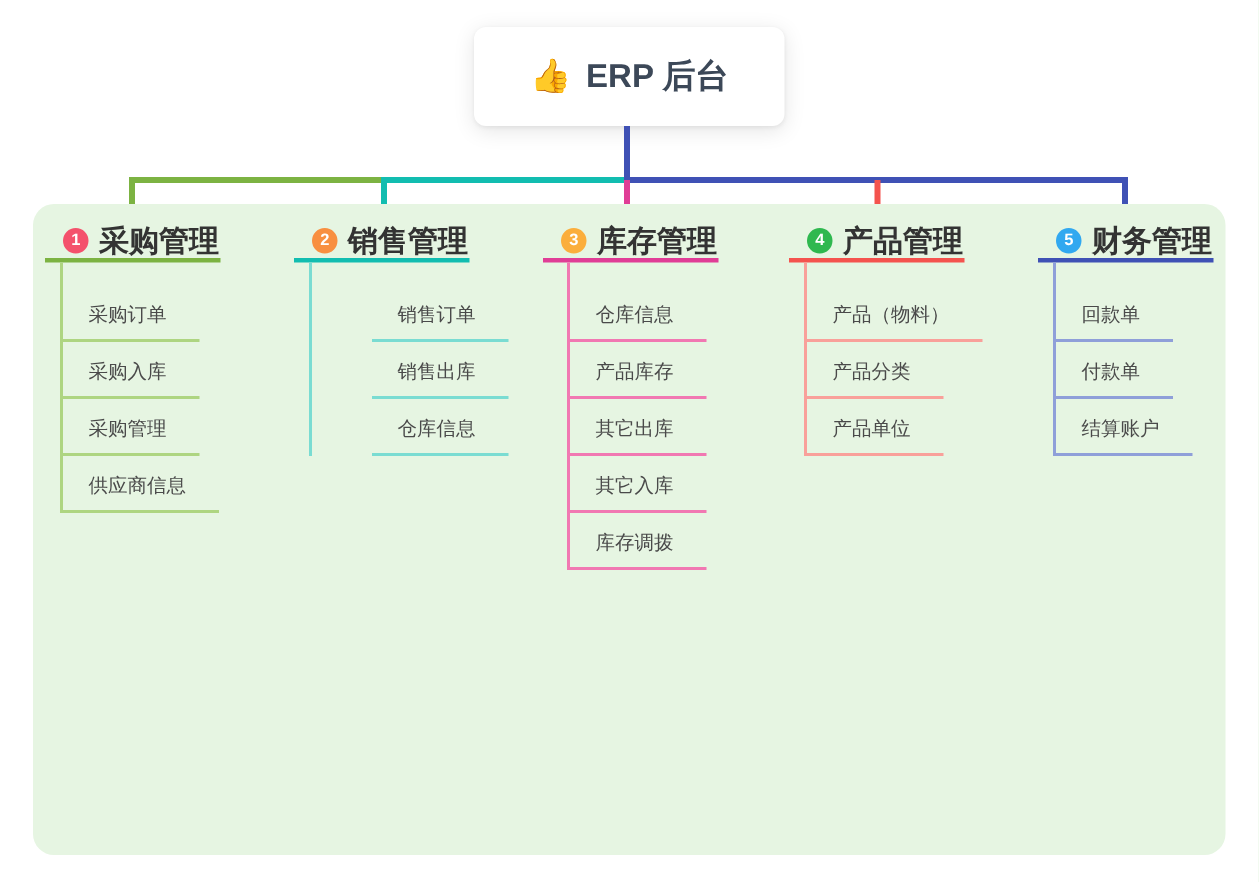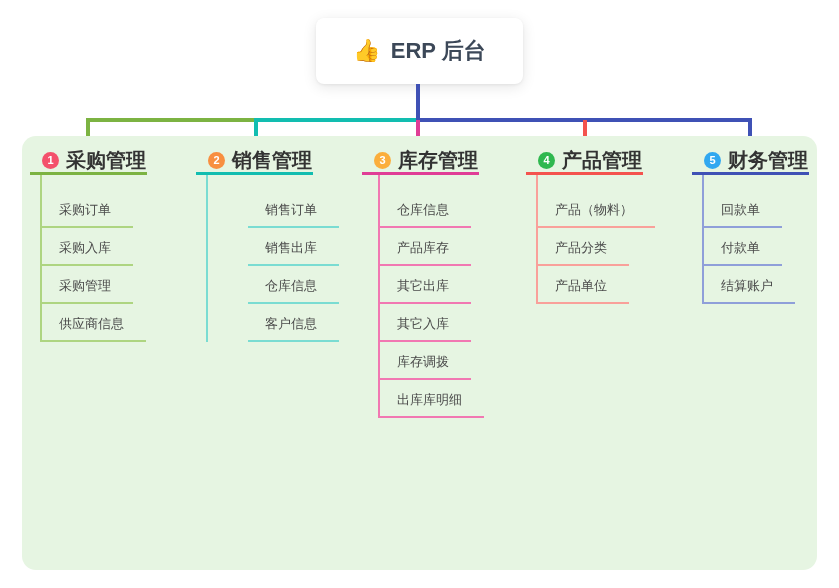--- a/index.html
+++ b/index.html
@@ -128,23 +128,20 @@
     <div class="branch-items">
       <div class="branch-item">
           <span class="item-label">销售订单</span>
         </div>
       <div class="branch-item">
           <span class="item-label">销售出库</span>
         </div>
       <div class="branch-item">
           <span class="item-label">仓库信息</span>
         </div>
-      <div class="branch-item">
-          <span class="item-label">客户信息</span>
-        </div>
     </div>
   </div>
 
   <div class="branch b3">
     <div class="branch-title">
       <span class="badge">3</span>
       <span class="title-text">库存管理</span>
     </div>
     <div class="branch-items">
       <div class="branch-item">
@@ -155,23 +152,20 @@
         </div>
       <div class="branch-item">
           <span class="item-label">其它出库</span>
         </div>
       <div class="branch-item">
           <span class="item-label">其它入库</span>
         </div>
       <div class="branch-item">
           <span class="item-label">库存调拨</span>
         </div>
-      <div class="branch-item">
-          <span class="item-label">出库库明细</span>
-        </div>
     </div>
   </div>
 
   <div class="branch b4">
     <div class="branch-title">
       <span class="badge">4</span>
       <span class="title-text">产品管理</span>
     </div>
     <div class="branch-items">
       <div class="branch-item">

